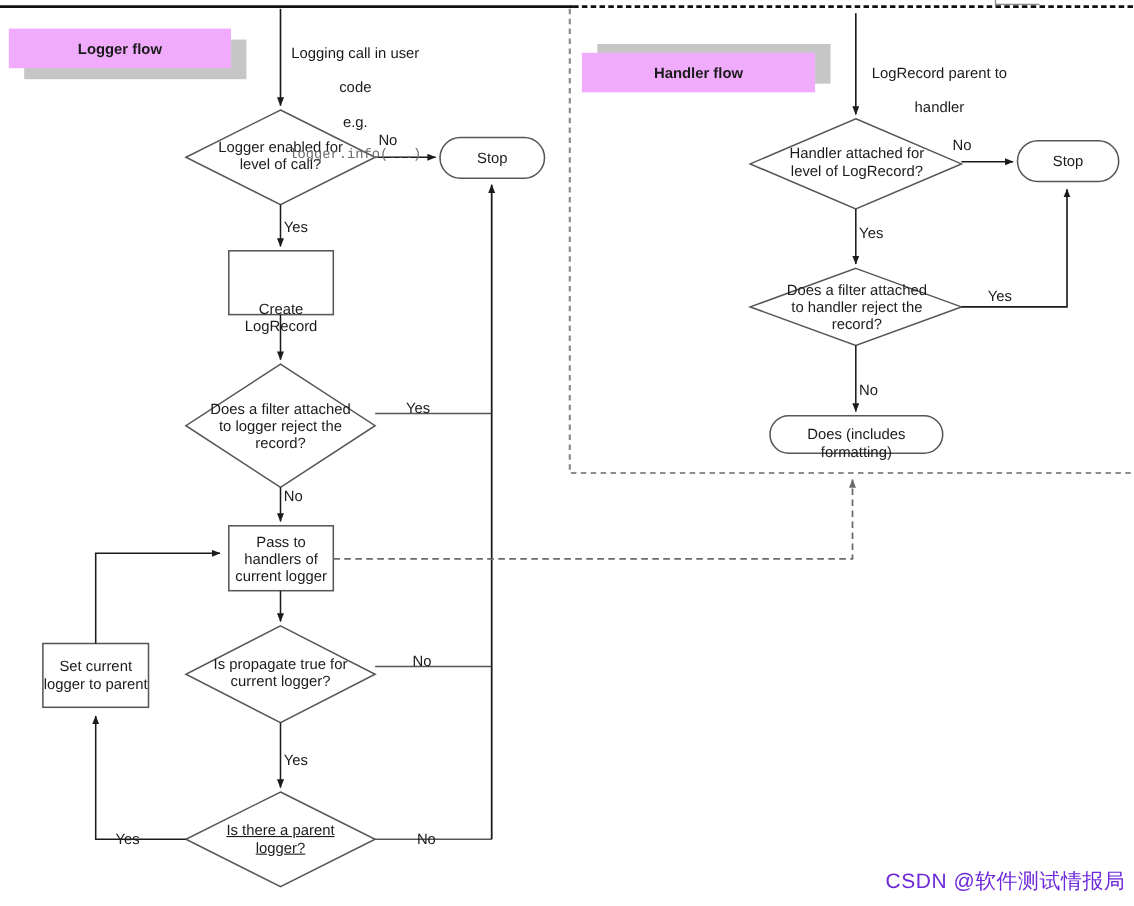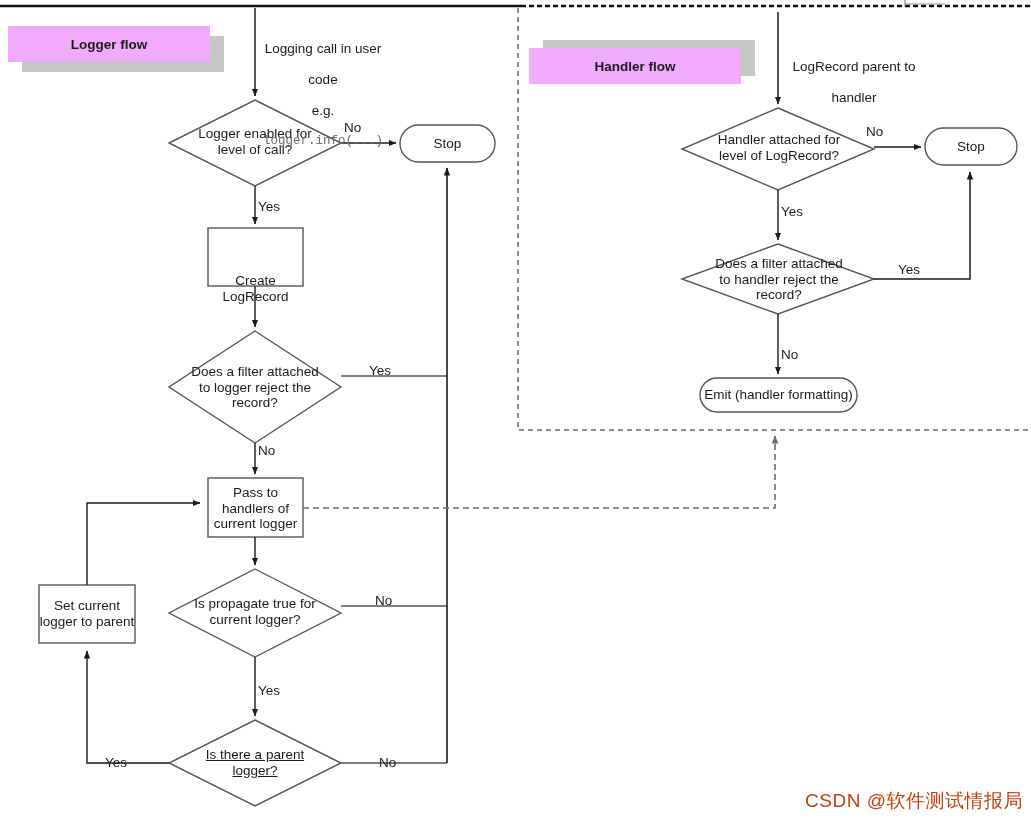--- a/index.html
+++ b/index.html
@@ -50,21 +50,21 @@
     font-weight: bold;
     font-size: 13.5px;
     display: flex;
     align-items: center;
     justify-content: center;
   }
   .watermark {
     position: absolute;
     right: 8px;
     bottom: 10px;
-    color: #c2410c;
+    color: #6d28d9;
     font-size: 19px;
     letter-spacing: 0.5px;
     white-space: nowrap;
   }
   .mono {
     font-family: "Liberation Mono", monospace;
     color: #6e6e6e;
     font-size: 12.5px;
   }
 </style>
@@ -223,21 +223,21 @@
 
   <div class="lbl" style="left:700px; top:132px; width:158px;">Handler attached for
 level of LogRecord?</div>
 
   <div class="lbl" style="left:925px; top:139px; width:92px;">Stop</div>
 
   <div class="lbl" style="left:702px; top:256px; width:154px;">Does a filter attached
 to handler reject the
 record?</div>
 
-  <div class="lbl" style="left:700px; top:387px; width:157px;">Emit (handler formatting)</div>
+  <div class="lbl" style="left:700px; top:387px; width:157px;">Does (includes formatting)</div>
 
   <div class="yn" style="left:866px; top:124px; width:42px;">No</div>
   <div class="yn" style="left:781px; top:204px; width:40px;">Yes</div>
   <div class="yn" style="left:898px; top:262px; width:40px;">Yes</div>
   <div class="yn" style="left:781px; top:347px; width:40px;">No</div>
 
   <div class="watermark">CSDN @软件测试情报局</div>
 
 </div>
 

